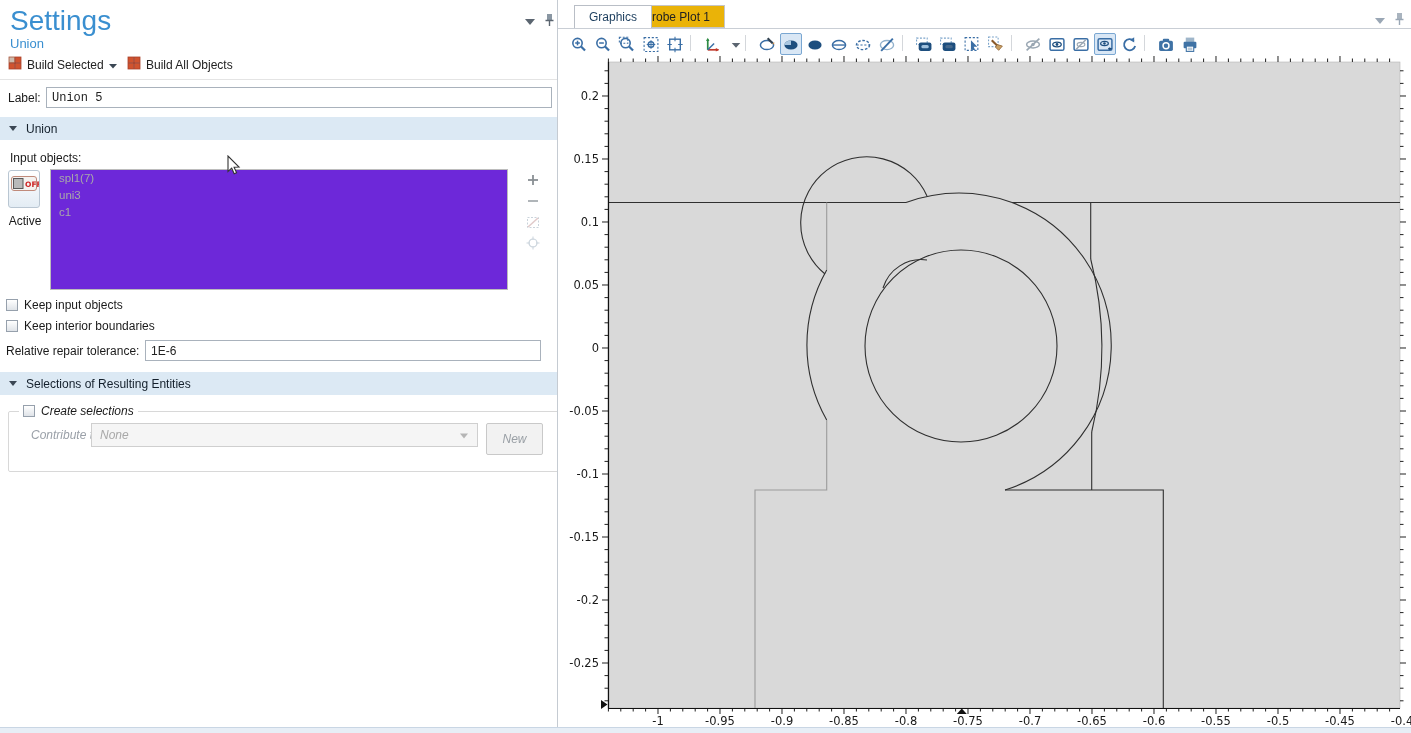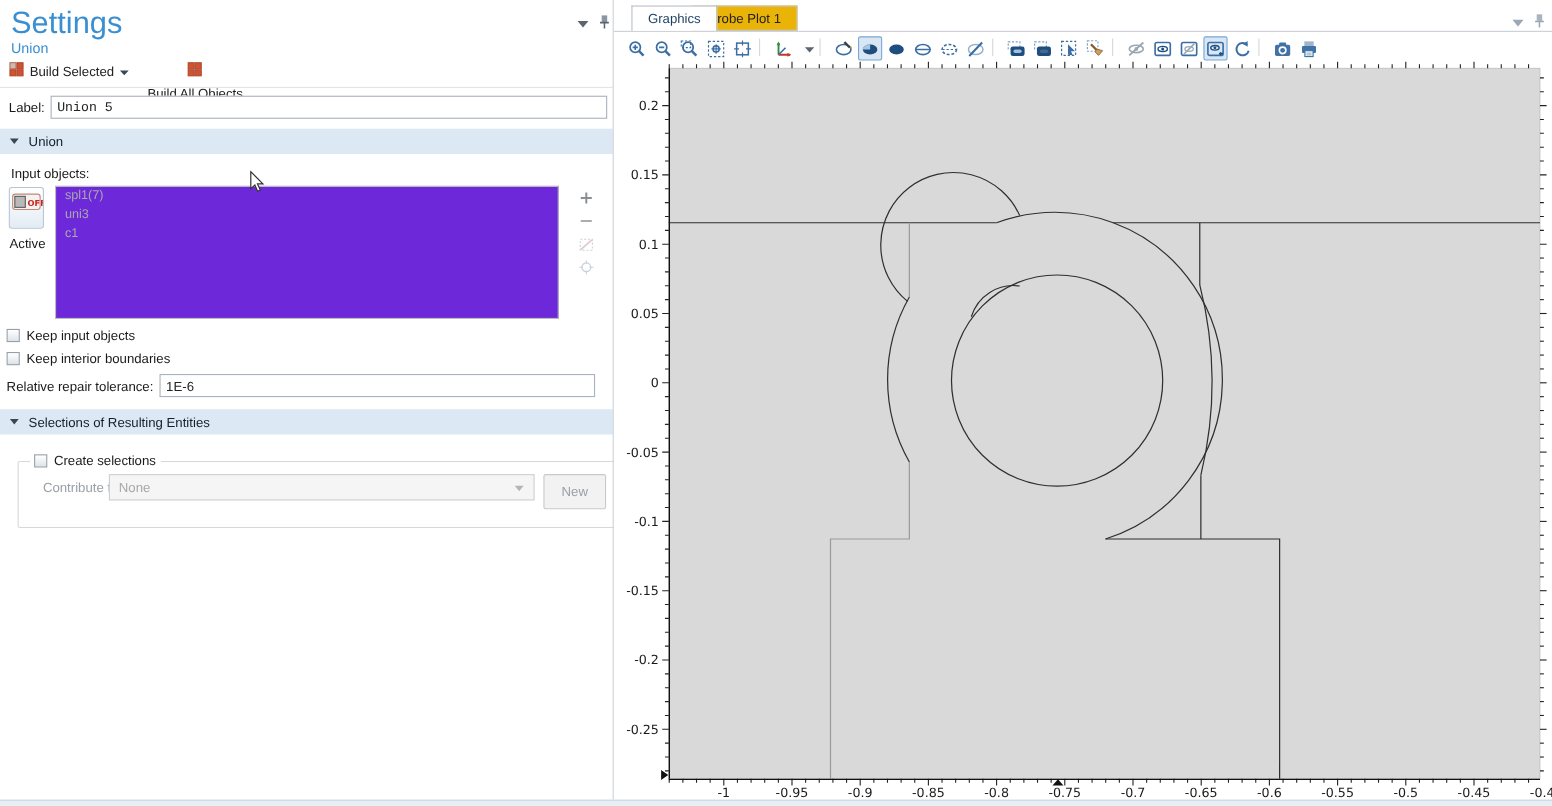--- a/index.html
+++ b/index.html
@@ -13,21 +13,21 @@
   .toolbar-btn{display:inline-flex;align-items:center;gap:5px;color:#222;cursor:default;}
   .hrline{height:1px;background:#e4e4e4;}
   .field{border:1px solid #a9b2bc;background:#fff;font-family:"Liberation Sans",sans-serif;font-size:12px;color:#222;padding:0 5px;height:19px;}
   .band{left:0;width:557px;height:23px;background:#dce9f4;display:flex;align-items:center;gap:9px;padding-left:9px;box-sizing:border-box;color:#14202c;}
   .tri{width:0;height:0;border-left:4px solid transparent;border-right:4px solid transparent;border-top:5px solid #3b4754;}
   .cb{width:12px;height:12px;border:1px solid #96a0ac;background:linear-gradient(#ffffff,#dfe3e8);display:inline-block;box-sizing:border-box;}
   .listbox{background:#6d28d9;border:1px solid #bcbcbc;}
   .listbox .it{padding:1px 8px;color:#a9a9a9;font-size:11.5px;line-height:15px;}
   .sideicon{width:16px;height:16px;display:block;}
   .grayed{color:#9aa0a8;}
-  fieldset.grp{border:1px solid #d8d8d8;border-radius:2px;margin:8px;padding:4px 10px 10px 10px;}
+  fieldset.grp{border:1px solid #d8d8d8;border-radius:2px;margin:0;padding:4px 10px 10px 10px;font-style:italic;}
   fieldset.grp legend{display:flex;align-items:center;gap:6px;padding:0 4px;font-size:12px;color:#1a1a1a;}
   .combo{background:#f5f5f5;border:1px solid #cfcfcf;color:#a8a8a8;display:flex;align-items:center;justify-content:space-between;padding:0 8px;box-sizing:border-box;}
   .btn-dis{background:#f2f2f2;border:1px solid #c9c9c9;color:#9aa0a6;display:flex;align-items:center;justify-content:center;box-sizing:border-box;border-radius:2px;}
   
   #graphics{left:558px;top:0;width:853px;height:733px;background:#fff;}
   .tab{position:absolute;top:5px;height:23px;display:flex;align-items:center;padding:0 14px;font-size:12px;box-sizing:border-box;}
   .tab.active{background:#fff;border:1px solid #b9bec6;border-bottom:none;color:#1c3e5e;z-index:2;}
   .tab.inactive{background:#eab308;border:1px solid #c6c6c6;color:#222;}
   #tabline{position:absolute;top:28px;left:0;width:853px;height:1px;background:#c9ced5;}
   .tbi{position:absolute;top:33px;width:20px;height:20px;display:flex;align-items:center;justify-content:center;border:1px solid transparent;border-radius:2px;}
@@ -61,21 +61,21 @@
             <rect x="1" y="1" width="5.6" height="5.6" fill="#cdbbae" stroke="#a8563a" stroke-width="0.8"></rect>
             <rect x="7.4" y="1" width="5.6" height="5.6" fill="#d0532f" stroke="#a8402a" stroke-width="0.8"></rect>
             <rect x="1" y="7.4" width="5.6" height="5.6" fill="#d0532f" stroke="#a8402a" stroke-width="0.8"></rect>
             <rect x="7.4" y="7.4" width="5.6" height="5.6" fill="#d0532f" stroke="#a8402a" stroke-width="0.8"></rect>
           </svg></span>
       <span>Build Selected</span>
       <span><svg width="9" height="6">
             <polygon points="0,1 8,1 4,5.5" fill="#3b4754"></polygon>
           </svg></span>
     </div>
-    <div class="abs toolbar-btn" style="left:134px;top:56px;flex-direction:column;">
+    <div class="abs toolbar-btn" style="left:127px;top:56px;">
       <span><svg width="14" height="14">
             <rect x="1" y="1" width="5.6" height="5.6" fill="#d0532f" stroke="#a8402a" stroke-width="0.8"></rect>
             <rect x="7.4" y="1" width="5.6" height="5.6" fill="#d0532f" stroke="#a8402a" stroke-width="0.8"></rect>
             <rect x="1" y="7.4" width="5.6" height="5.6" fill="#d0532f" stroke="#a8402a" stroke-width="0.8"></rect>
             <rect x="7.4" y="7.4" width="5.6" height="5.6" fill="#d0532f" stroke="#a8402a" stroke-width="0.8"></rect>
           </svg></span>
       <span>Build All Objects</span>
     </div>
     <div class="abs hrline" style="left:0;top:79px;width:557px;"></div>
 

